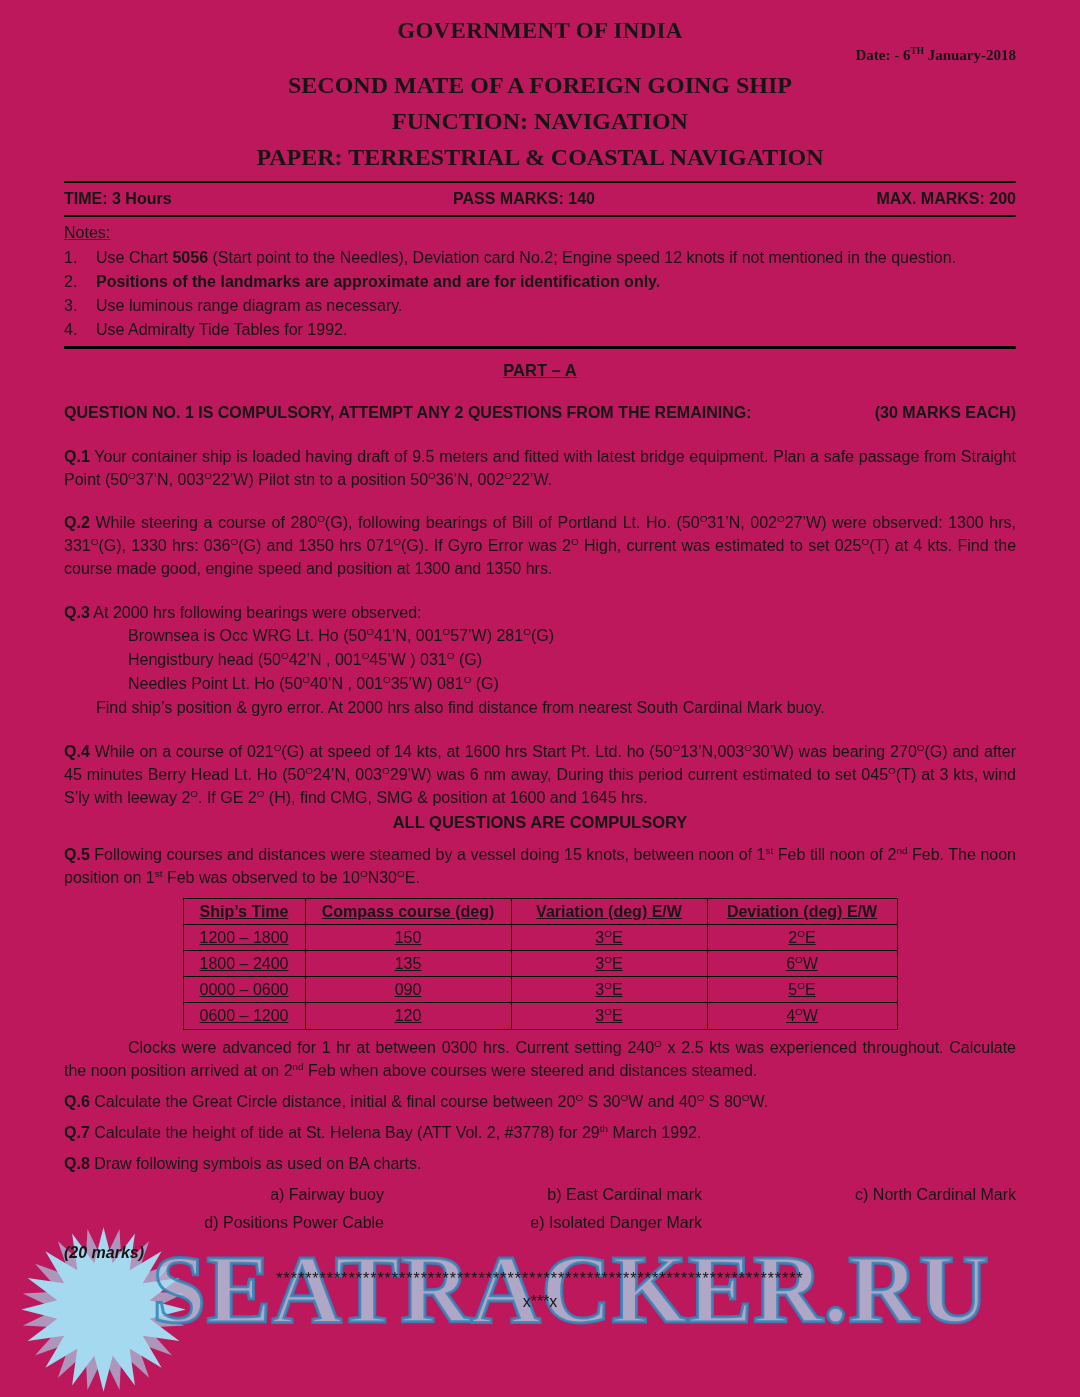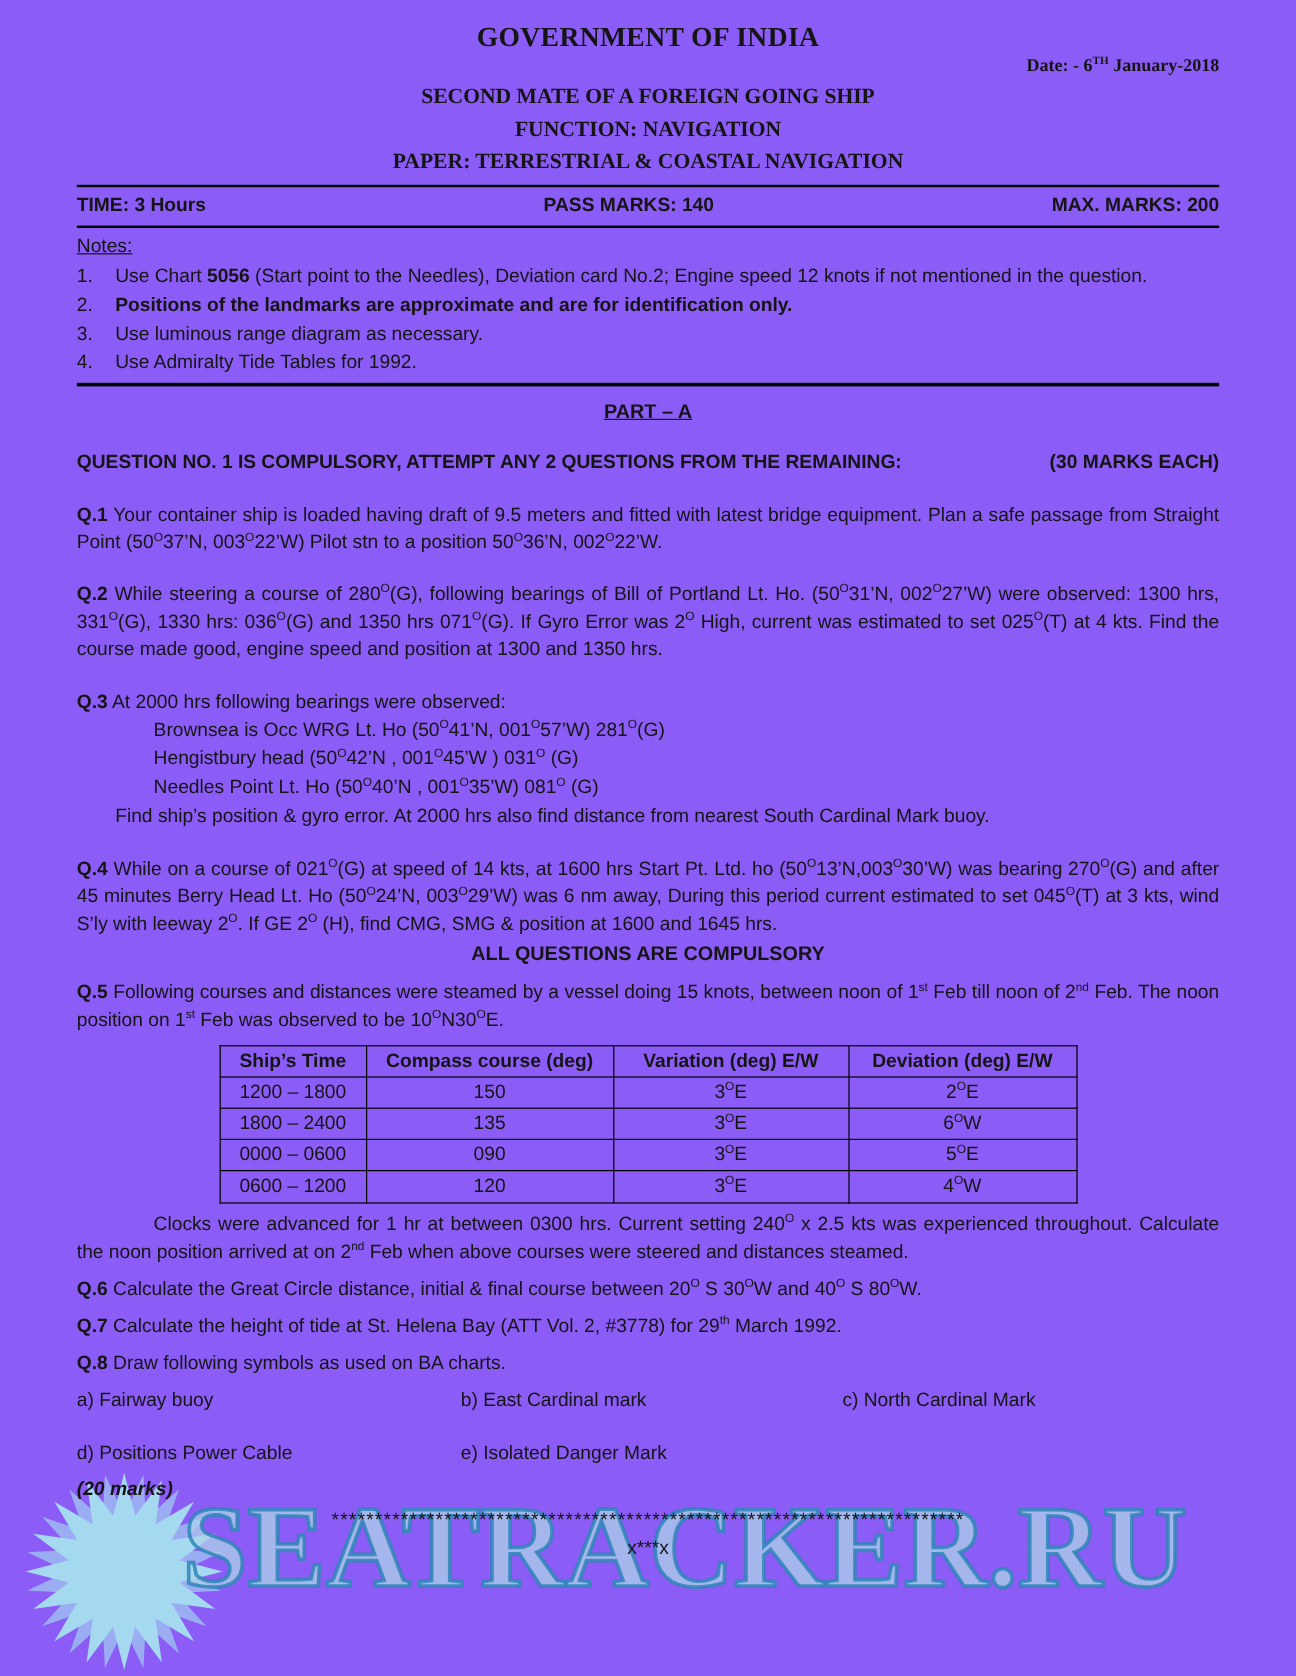--- a/index.html
+++ b/index.html
@@ -1,28 +1,28 @@
 <!DOCTYPE html>
 <html><head>
 <meta charset="utf-8">
 <style>
   * { margin:0; padding:0; box-sizing:border-box; }
   html,body { background:#9a9a9a; }
   .page {
-    width:1080px; height:1397px; margin:0 auto; background:#8b5cf6; color:#151515;
+    width:1080px; height:1397px; margin:0 auto; background:#be185d; color:#151515;
     position:relative; overflow:hidden;
     font-family:"Liberation Sans", sans-serif; font-size:16px; line-height:1.45;
     padding:14px 64px 0 64px;
   }
   sup { font-size:0.62em; vertical-align:super; line-height:0; }
 
   
   .title { font-family:"Liberation Serif", serif; font-weight:bold; font-size:23px; text-align:center; letter-spacing:.3px; }
   .date  { font-family:"Liberation Serif", serif; font-weight:bold; font-size:15px; text-align:right; margin-top:-2px; }
-  .sub   { font-family:"Liberation Serif", serif; font-weight:bold; font-size:18px; text-align:center; line-height:1.5; }
+  .sub   { font-family:"Liberation Serif", serif; font-weight:bold; font-size:24px; text-align:center; line-height:1.5; }
 
   .rule { border-top:2px solid #000; }
   .rule.thick { border-top-width:3px; }
   .mt6 { margin-top:6px; }
 
   .meta { display:flex; justify-content:space-between; font-family:Liberation Sans, sans-serif;
           font-weight:bold; font-size:16px; padding:4px 0 5px 0; }
 
   
   .notes-head { text-decoration:underline; margin:4px 0 2px 0; }
@@ -36,27 +36,27 @@
   .part-sub   { text-align:center; font-weight:bold; margin-top:2px; font-size:16.5px; }
   .instruction { display:flex; justify-content:space-between; font-weight:bold; margin-top:18px;align-items:center; }
   .q { text-align:justify; margin-top:20px; }
   .q.tight { margin-top:8px; }
   .ql { font-weight:bold; }
   .bearings div { margin-left:64px; line-height:1.5; }
   .q3outro { margin-left:32px; line-height:1.5; }
 
   
   table { border-collapse:collapse; margin:8px auto 2px auto; }
-  th, td { border:1px solid #000; padding:1px 8px; text-align:center; font-size:16px; font-family:"Liberation Sans", sans-serif; }
+  th, td { border:1px solid #000; padding:1px 8px; text-align:center; font-size:16px; font-family:"Liberation Sans", sans-serif;text-decoration:underline; }
   th { font-weight:bold; }
   th:nth-child(1){ width:122px; } th:nth-child(2){ width:206px; }
   th:nth-child(3){ width:196px; } th:nth-child(4){ width:190px; }
 
   .clocks { text-align:justify; text-indent:64px; margin-top:6px; }
-  .opts { display:grid; grid-template-columns:320px 318px 1fr; row-gap:20px; margin-top:8px; line-height:1.5; }
+  .opts { display:grid; grid-template-columns:320px 318px 1fr; row-gap:4px; margin-top:8px; line-height:1.5;text-align:right; }
 
   
   .marks { text-align:left; font-weight:bold; margin-top:6px; position:relative; z-index:6;font-style:italic; }
   .stars { text-align:center; letter-spacing:1px; margin-top:2px; position:relative; z-index:6; }
   .xline { text-align:center; white-space:pre; position:relative; z-index:6; }
 
   
   .starwrap { position:absolute; left:-14px; top:1222px; z-index:4; pointer-events:none; }
   .watermark {
     position:absolute; left:152px; top:1220px; z-index:5; pointer-events:none; white-space:nowrap;

